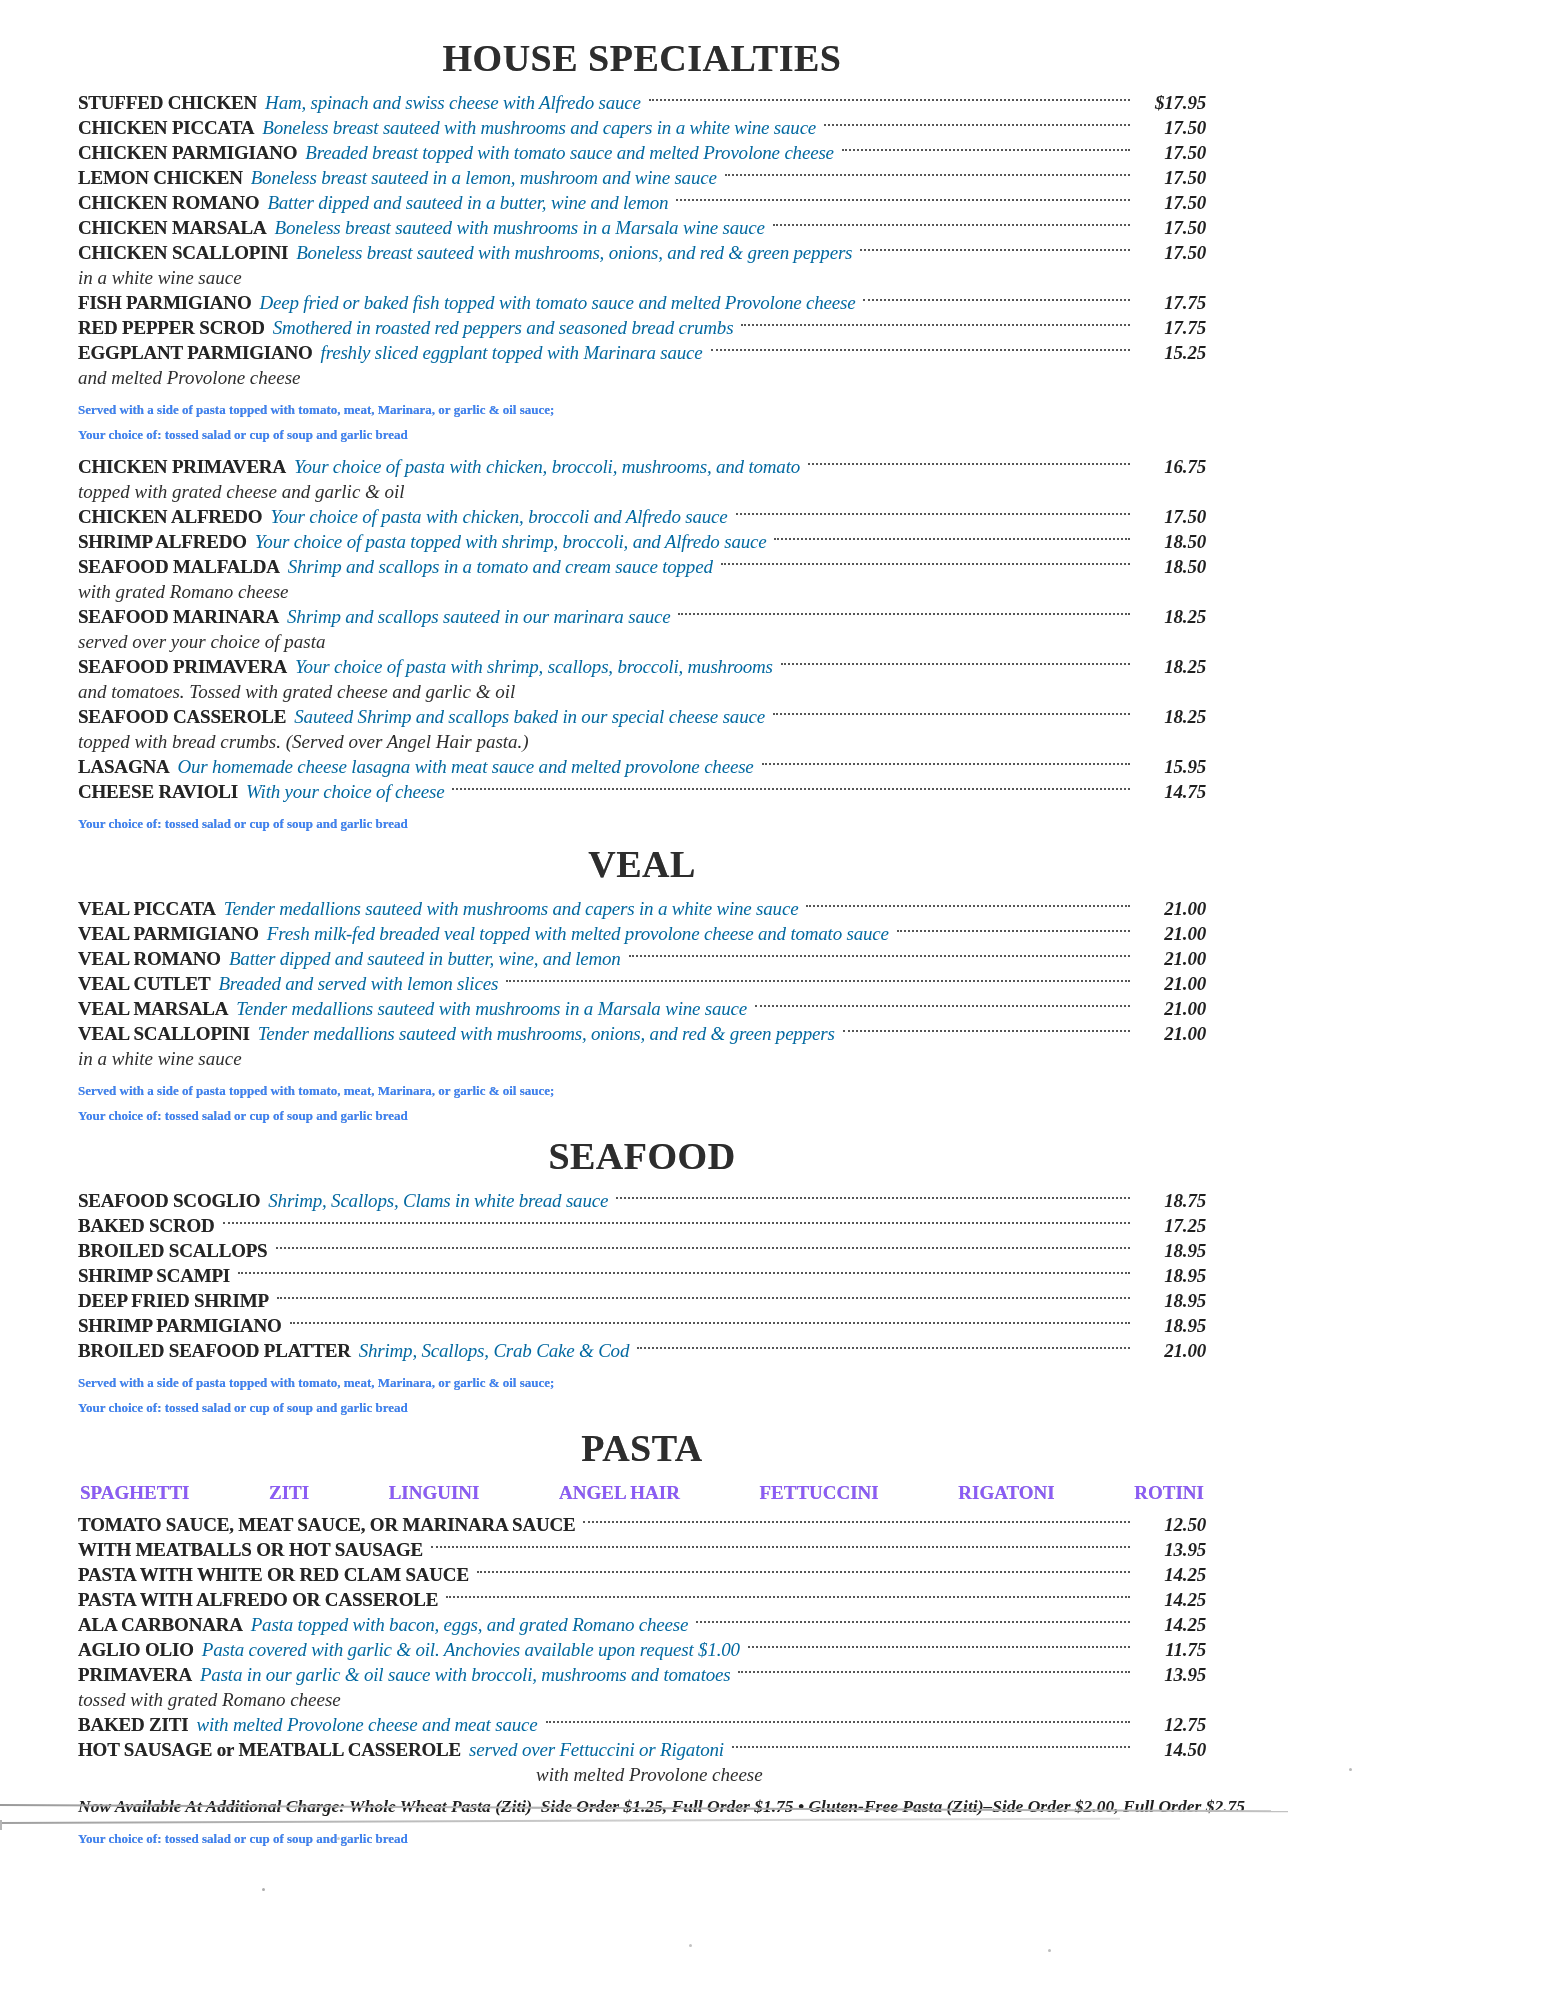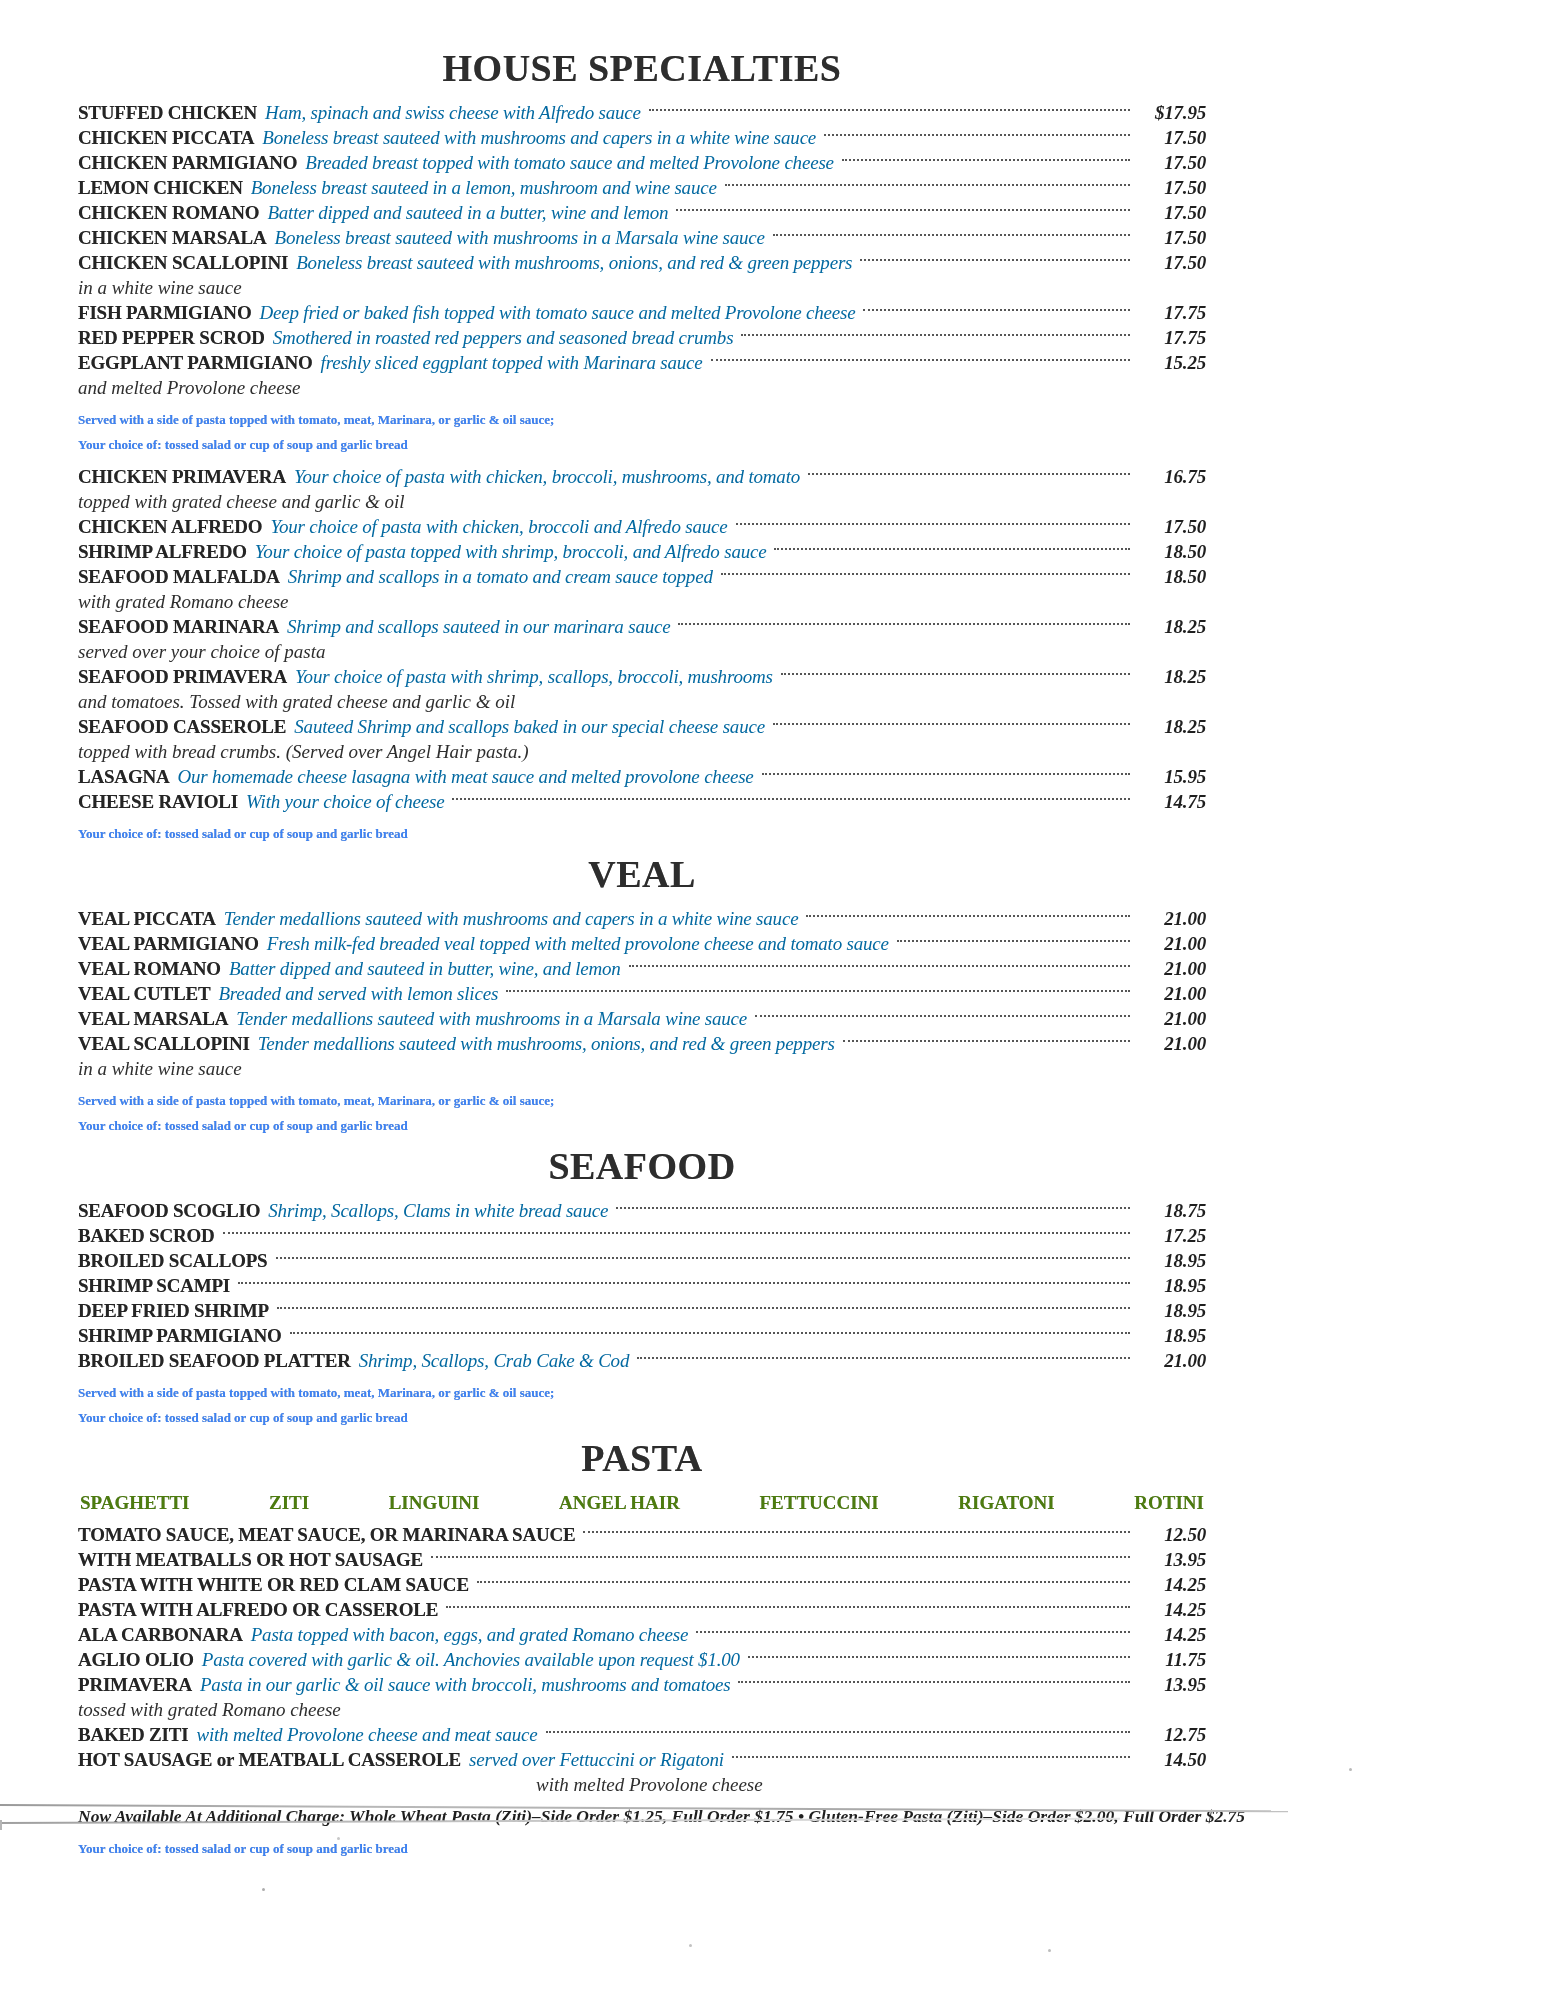--- a/index.html
+++ b/index.html
@@ -21,21 +21,21 @@
   .sec-title {
     text-align: center;
     font-weight: bold;
     font-size: 38px;
     line-height: 40px;
     letter-spacing: 0.5px;
     color: #2d2d2d;
     margin: 8px 0 12px 0;
     text-shadow: 0 0 0.6px rgba(40,40,40,0.55);
   }
-  .sec:first-child .sec-title { margin-top: 10px; }
+  .sec:first-child .sec-title { margin-top: 0; }
   .grp-items { margin: 0; }
   .row {
     display: flex;
     align-items: center;
     font-size: 19px;
     line-height: 25px;
     letter-spacing: -0.2px;
     color: #232323;
   }
   .nm {
@@ -84,21 +84,21 @@
     color: #1f1f1f;
     white-space: nowrap;
   }
   .types {
     display: flex;
     justify-content: space-between;
     font-weight: bold;
     font-size: 19px;
     line-height: 25px;
     margin: 2px 2px 7px 2px;
-    color: #4d7c0f;
+    color: #8b5cf6;
     text-shadow: 0 0 0.5px rgba(40,40,40,0.4);
   }
   
   .scan-line-1 {
     position: absolute;
     left: 0; top: 1804px;
     width: 1288px; height: 2px;
     background: linear-gradient(to right, #9a9a9a, #b9b9b9 30%, #a8a8a8 70%, #c2c2c2);
     transform: rotate(0.28deg);
     transform-origin: left center;

